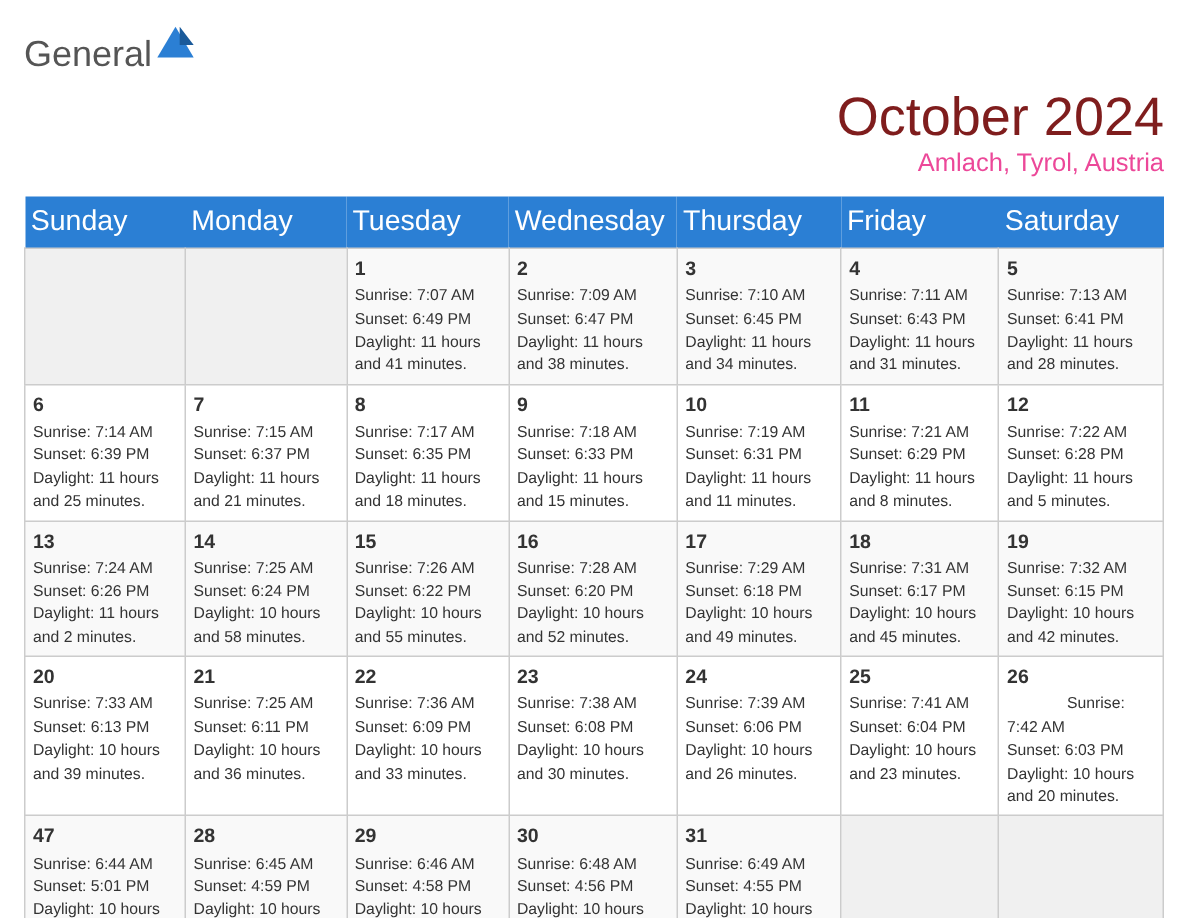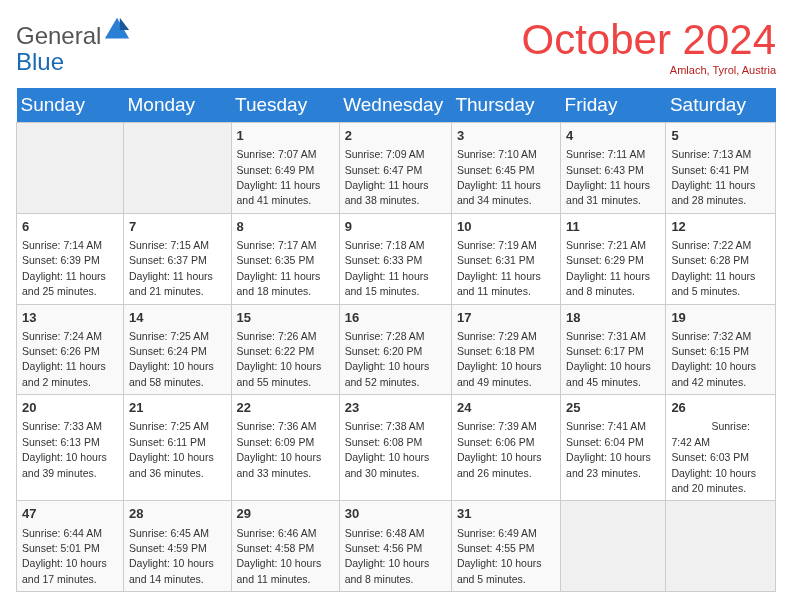--- a/index.html
+++ b/index.html
@@ -29,27 +29,28 @@
     .logo-blue { color: #1a6ab5; }
     .logo-icon {
       width: 28px;
       height: 28px;
       margin-left: 2px;
     }
     .title-block {
       text-align: right;
     }
     .month-year {
-      font-size: 42px;
+      font-size: 36px;
       font-weight: normal;
-      color: #ef4444;
+      color: #7f1d1d;
+      margin-top: 41px;
     }
     .location {
-      font-size: 11px;
-      color: #b91c1c;
+      font-size: 17px;
+      color: #ec4899;
     }
     table {
       width: 100%;
       border-collapse: collapse;
       font-size: 11px;
     }
     thead th {
       background: #2b7fd4;
       color: #fff;
       padding: 6px 4px;
@@ -88,23 +89,20 @@
 <body>
 
 <div class="header">
   <div class="logo">
     <div>
       <div class="logo-text">
         <span class="logo-general">General</span><svg class="logo-icon" viewBox="0 0 30 30">
             <polygon points="15,2 28,24 2,24" fill="#2b7fd4"></polygon>
             <polygon points="18,2 28,15 18,15" fill="#1a5a9a"></polygon>
           </svg>
-      </div>
-      <div class="logo-text">
-        <span class="logo-blue">Blue</span>
       </div>
     </div>
   </div>
   <div class="title-block">
     <div class="month-year">October 2024</div>
     <div class="location">Amlach, Tyrol, Austria</div>
   </div>
 </div>
 
 <table>

